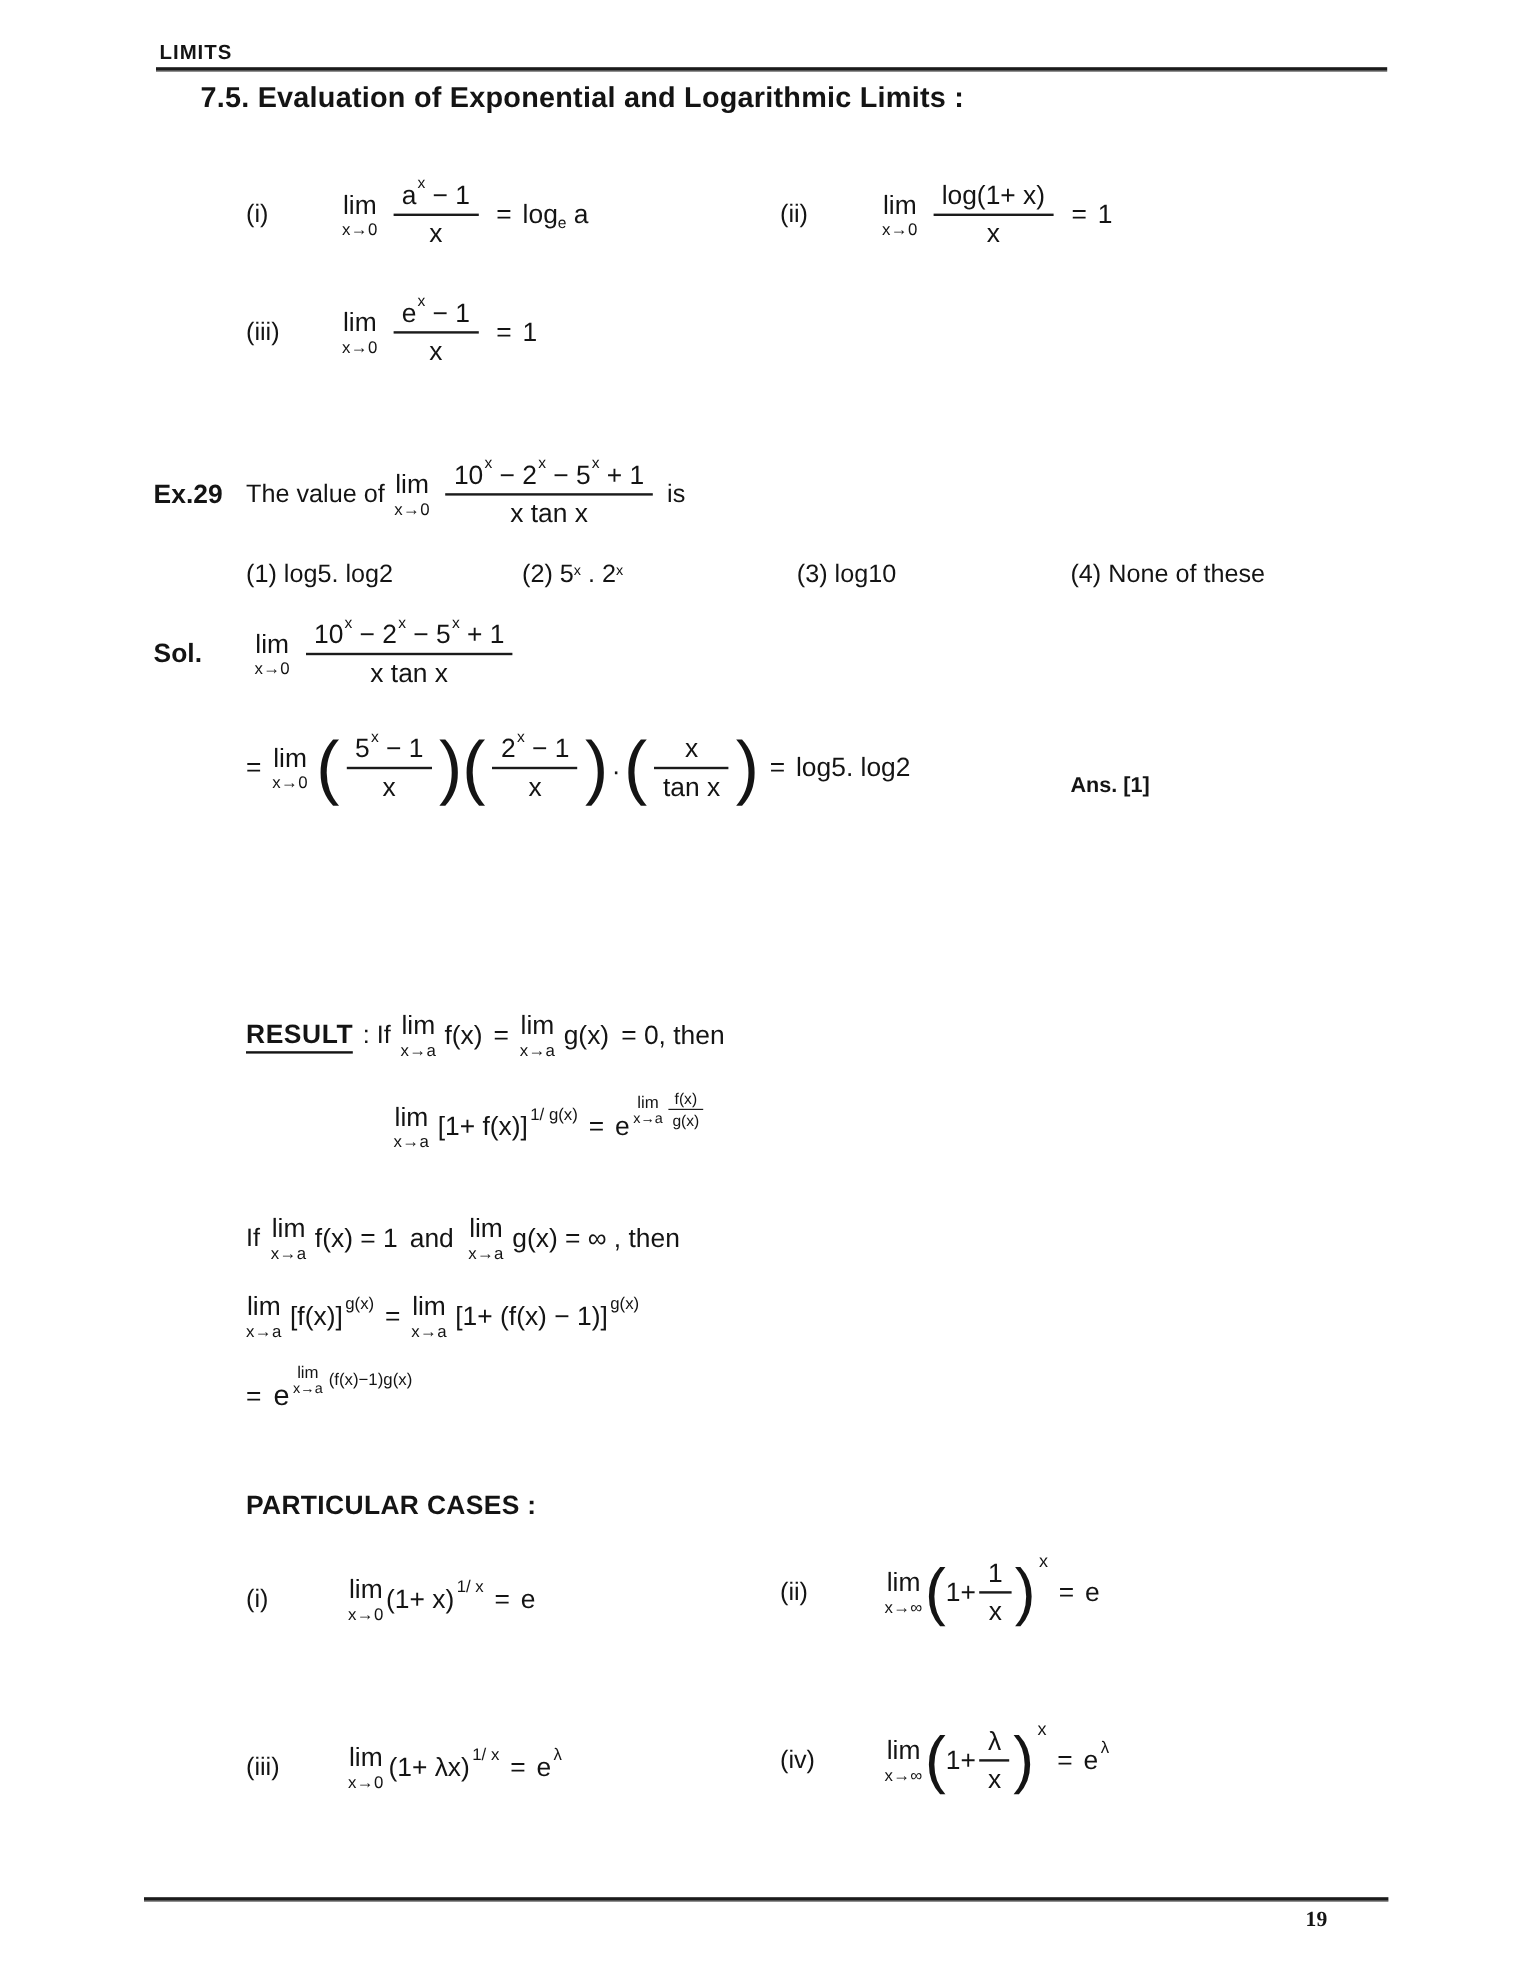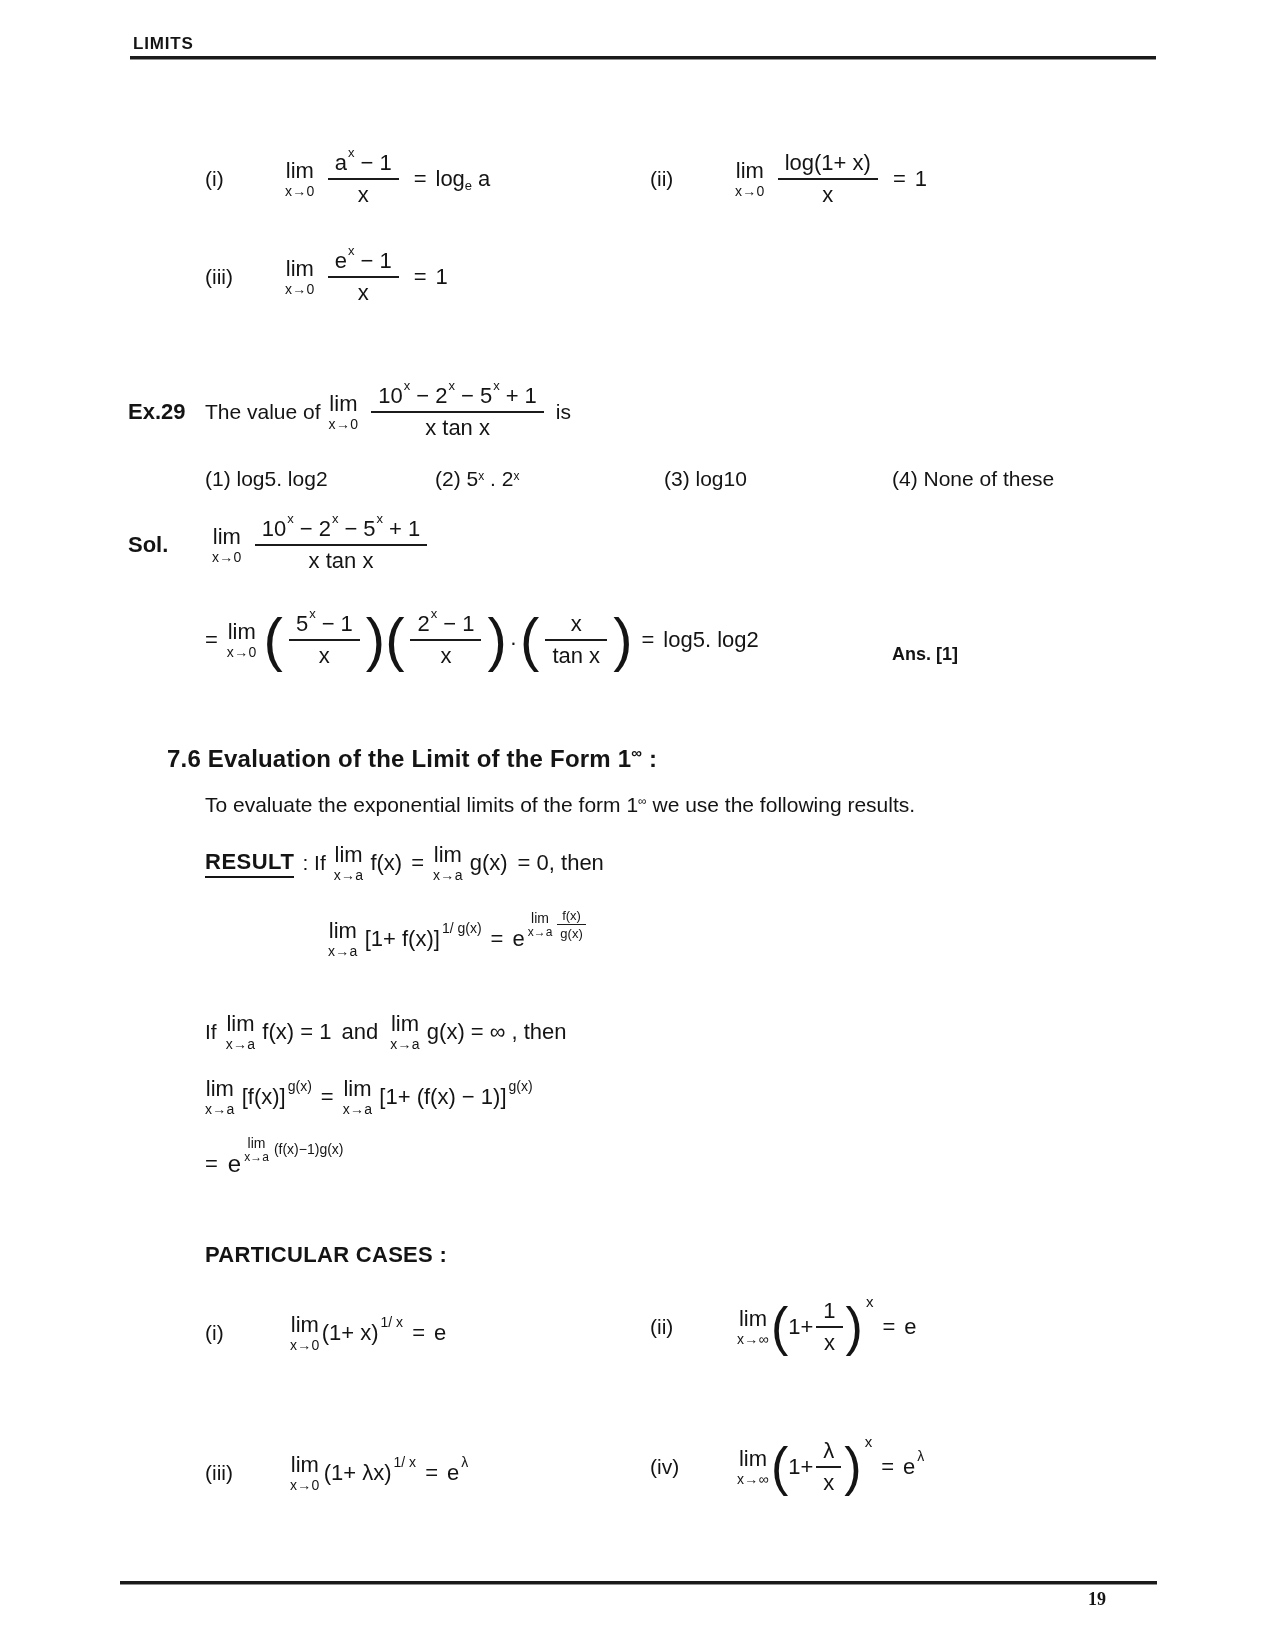--- a/index.html
+++ b/index.html
@@ -43,20 +43,21 @@
   .serif{font-family:"Liberation Serif","DejaVu Serif",serif}
 </style>
 </head>
 <body>
 
 <div class="page">
 
   <div class="abs b" style="left:133px;top:34px;font-size:17px;letter-spacing:.8px">LIMITS</div>
   <div class="abs hrule" style="left:130px;top:56px;width:1026px"></div>
 
+  <div class="abs hd" style="left:167px;top:68px">7.5. Evaluation of Exponential and Logarithmic Limits :</div>
 
   <div class="abs row" style="left:205px;top:152px">
     <span class="lbl" style="width:80px">(i)</span>
     <span class="math">
       <span class="lim">
         <span class="lw">lim</span>
         <span class="ls">x→0</span>
       </span>
       <span class="frac">
         <span class="num">
@@ -195,26 +196,20 @@
         <span class="num">x</span>
         <span class="den">tan x</span>
       </span>
       <span class="bp">)</span>
       <span class="eq">=</span>
       <span>log5. log2</span>
     </span>
   </div>
   <div class="abs b" style="left:892px;top:644px;font-size:18px">Ans. [1]</div>
 
-  <div class="abs hd" style="left:167px;top:745px">
-    <span>7.6 Evaluation of the Limit of the Form 1</span><span class="hsup">∞</span><span> :</span>
-  </div>
-  <div class="abs txt" style="left:205px;top:793px">
-    <span>To evaluate the exponential limits of the form 1</span><span class="isup">∞</span><span> we use the following results.</span>
-  </div>
 
   <div class="abs row" style="left:205px;top:838px">
     <span class="b ul" style="font-size:22px;letter-spacing:.5px">RESULT</span>
     <span class="txt" style="margin:13px 8px">: If</span>
     <span class="math">
       <span class="lim">
         <span class="lw">lim</span>
         <span class="ls">x→a</span>
       </span>
       <span>f(x)</span>

